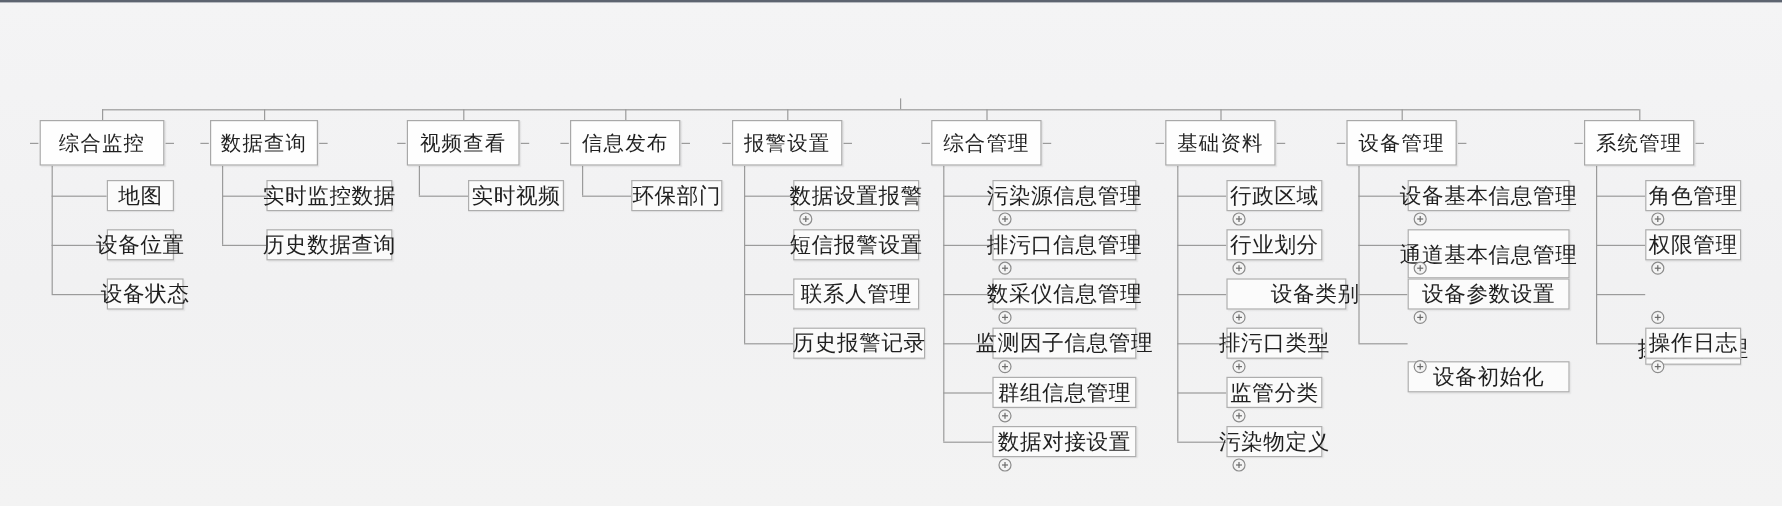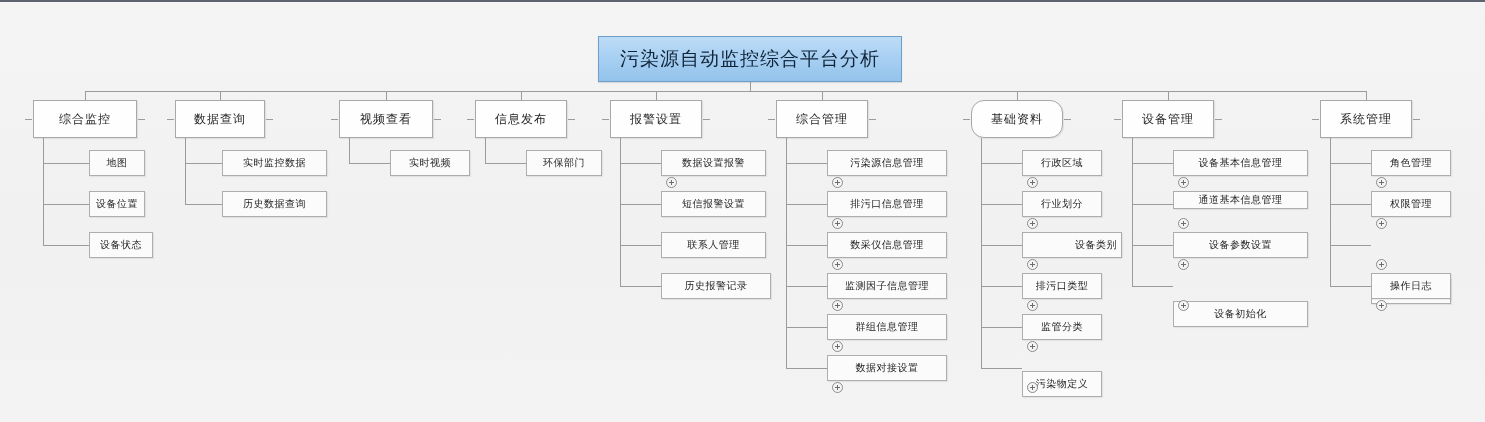--- a/index.html
+++ b/index.html
@@ -41,28 +41,28 @@
     background: linear-gradient(180deg, #bcdcf7 0%, #a9d0f2 45%, #93c3ec 100%);
     border: 1px solid #6f9fc8;
     font-size: 19px;
     letter-spacing: 1px;
     color: #10243a;
     box-shadow: 0 1px 1px rgba(0,0,0,0.10);
   }
   .l1-node {
     background: #fefefe;
     border: 1px solid #a8a8a8;
-    font-size: 12px;
+    font-size: 17px;
     letter-spacing: 1px;
     box-shadow: 1px 1px 1px rgba(0,0,0,0.07);
   }
   .leaf-node {
     background: #fbfbfb;
     border: 1px solid #adadad;
-    font-size: 10px;
+    font-size: 18px;
     letter-spacing: 0.5px;
     box-shadow: 1px 1px 1px rgba(0,0,0,0.06);
   }
   
   .line-h, .line-v {
     position: absolute;
     background: #9b9b9b;
   }
   .line-h { height: 1px; }
   .line-v { width: 1px; }
@@ -161,21 +161,20 @@
       <div class="line-v" style="left: 1366px; top: 91px; height: 9px;"></div>
       <div class="line-h" style="left: 1312px; top: 119px; width: 7px;"></div>
       <div class="line-h" style="left: 1413px; top: 119px; width: 7px;"></div>
       <div class="line-v" style="left: 1330px; top: 138px; height: 148px;"></div>
       <div class="line-h" style="left: 1330px; top: 163px; width: 41px;"></div>
       <div class="line-h" style="left: 1330px; top: 204px; width: 41px;"></div>
       <div class="line-h" style="left: 1330px; top: 245px; width: 41px;"></div>
       <div class="line-h" style="left: 1330px; top: 286px; width: 41px;"></div>
     </div>
 
-  <div class="node root-node" id="root-node" style="left: 598px; top: 36px; width: 304px; height: 46px;">污染源自动监控综合平台分析</div>
 
   <div id="nodes">
       <div class="node l1-node" style="left: 33px; top: 100px; width: 104px; height: 38px;">综合监控</div>
       <div class="node leaf-node" style="left: 89px; top: 150px; width: 56px; height: 26px;">地图</div>
       <div class="node leaf-node" style="left: 89px; top: 191px; width: 56px; height: 26px;">设备位置</div>
       <div class="node leaf-node" style="left: 89px; top: 232px; width: 64px; height: 26px;">设备状态</div>
       <div class="node l1-node" style="left: 175px; top: 100px; width: 90px; height: 38px;">数据查询</div>
       <div class="node leaf-node" style="left: 222px; top: 150px; width: 105px; height: 26px;">实时监控数据</div>
       <div class="node leaf-node" style="left: 222px; top: 191px; width: 105px; height: 26px; font-family: Liberation Mono, monospace;">历史数据查询</div>
       <div class="node l1-node" style="left: 339px; top: 100px; width: 94px; height: 38px;">视频查看</div>
@@ -194,37 +193,37 @@
       <div class="node leaf-node" style="left: 827px; top: 191px; width: 120px; height: 26px;">排污口信息管理</div>
       <div class="plus" style="left: 832px; top: 218px;"></div>
       <div class="node leaf-node" style="left: 827px; top: 232px; width: 120px; height: 26px;">数采仪信息管理</div>
       <div class="plus" style="left: 832px; top: 259px;"></div>
       <div class="node leaf-node" style="left: 827px; top: 273px; width: 120px; height: 26px;">监测因子信息管理</div>
       <div class="plus" style="left: 832px; top: 300px;"></div>
       <div class="node leaf-node" style="left: 827px; top: 314px; width: 120px; height: 26px;">群组信息管理</div>
       <div class="plus" style="left: 832px; top: 341px;"></div>
       <div class="node leaf-node" style="left: 827px; top: 355px; width: 120px; height: 26px;">数据对接设置</div>
       <div class="plus" style="left: 832px; top: 382px;"></div>
-      <div class="node l1-node" style="left: 971px; top: 100px; width: 92px; height: 38px; border-radius: 13px;">基础资料</div>
+      <div class="node l1-node" style="left: 971px; top: 100px; width: 92px; height: 38px;">基础资料</div>
       <div class="node leaf-node" style="left: 1022px; top: 150px; width: 80px; height: 26px;">行政区域</div>
       <div class="plus" style="left: 1027px; top: 177px;"></div>
       <div class="node leaf-node" style="left: 1022px; top: 191px; width: 80px; height: 26px;">行业划分</div>
       <div class="plus" style="left: 1027px; top: 218px;"></div>
       <div class="node leaf-node" style="left: 1022px; top: 232px; width: 100px; height: 26px; padding-left: 48px;">设备类别</div>
       <div class="plus" style="left: 1027px; top: 259px;"></div>
       <div class="node leaf-node" style="left: 1022px; top: 273px; width: 80px; height: 26px;">排污口类型</div>
       <div class="plus" style="left: 1027px; top: 300px;"></div>
       <div class="node leaf-node" style="left: 1022px; top: 314px; width: 80px; height: 26px;">监管分类</div>
       <div class="plus" style="left: 1027px; top: 341px;"></div>
-      <div class="node leaf-node" style="left: 1022px; top: 371px; width: 80px; height: 26px;">污染物定义</div>
+      <div class="node leaf-node" style="left: 1022px; top: 355px; width: 80px; height: 26px;">污染物定义</div>
       <div class="plus" style="left: 1027px; top: 382px;"></div>
       <div class="node l1-node" style="left: 1122px; top: 100px; width: 92px; height: 38px;">设备管理</div>
       <div class="node leaf-node" style="left: 1173px; top: 150px; width: 135px; height: 26px;">设备基本信息管理</div>
       <div class="plus" style="left: 1178px; top: 177px;"></div>
-      <div class="node leaf-node" style="left: 1173px; top: 191px; width: 135px; height: 18px;">通道基本信息管理</div>
+      <div class="node leaf-node" style="left: 1173px; top: 191px; width: 135px; height: 41px;">通道基本信息管理</div>
       <div class="plus" style="left: 1178px; top: 218px;"></div>
       <div class="node leaf-node" style="left: 1173px; top: 232px; width: 135px; height: 26px;">设备参数设置</div>
       <div class="plus" style="left: 1178px; top: 259px;"></div>
       <div class="node leaf-node" style="left: 1173px; top: 273px; width: 135px; height: 26px; margin-top: 28px;">设备初始化</div>
       <div class="plus" style="left: 1178px; top: 300px;"></div>
       <div class="node l1-node" style="left: 1320px; top: 100px; width: 92px; height: 38px;">系统管理</div>
       <div class="node leaf-node" style="left: 1371px; top: 150px; width: 80px; height: 26px;">角色管理</div>
       <div class="plus" style="left: 1376px; top: 177px;"></div>
       <div class="node leaf-node" style="left: 1371px; top: 191px; width: 80px; height: 26px;">权限管理</div>
       <div class="plus" style="left: 1376px; top: 218px;"></div>

